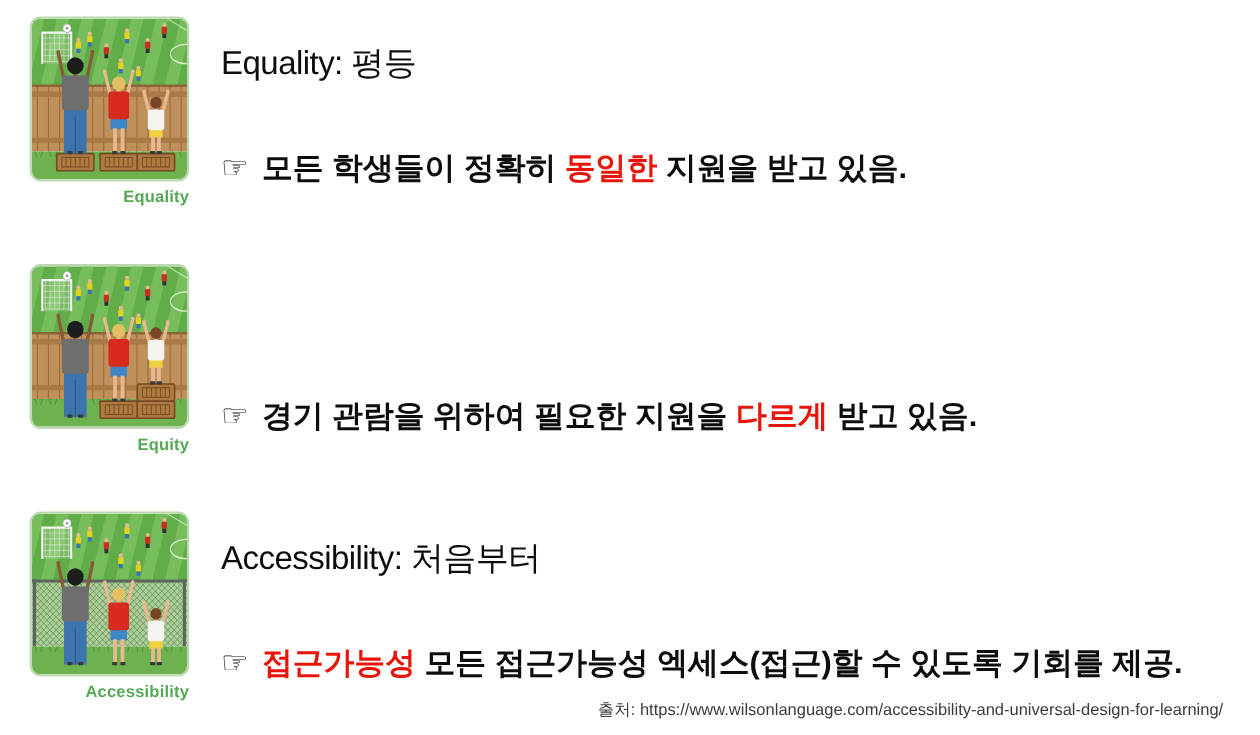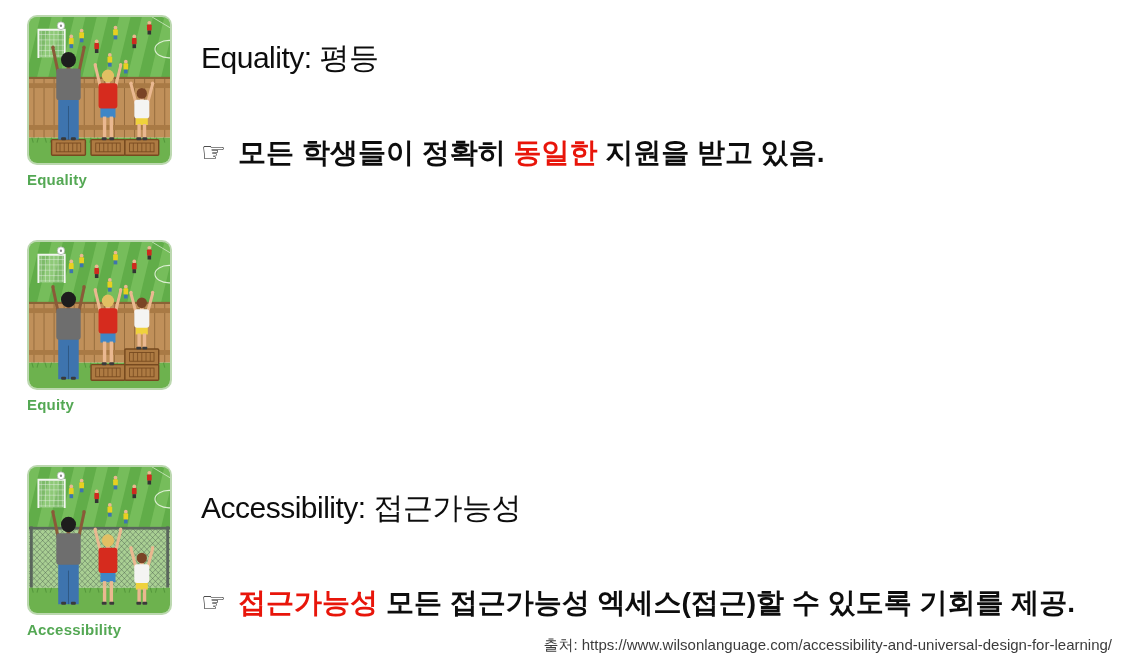--- a/index.html
+++ b/index.html
@@ -9,21 +9,21 @@
   }
   .slide{position:absolute;inset:0;}
   .row{position:absolute;left:0;width:1145px;height:210px;}
   .card{
     position:absolute;left:27px;top:0;width:141px;height:146px;
     border:2px solid #bcd8b0;border-radius:10px;overflow:hidden;background:#ffffff;
   }
   .scene{position:absolute;inset:0;}
   .scene svg{display:block;}
   .caption{
-    position:absolute;left:27px;top:156px;width:145px;text-align:left;
+    position:absolute;left:27px;top:156px;width:145px;text-align:right;
     font-size:15px;font-weight:bold;color:var(--green,#54a854);letter-spacing:0.2px;
   }
   .heading{
     position:absolute;left:201px;top:26px;margin:0;
     font-size:30px;line-height:34px;font-weight:normal;color:var(--ink,#0d0d0d);
     letter-spacing:-0.5px;white-space:pre;
   }
   .bodyline{
     position:absolute;left:201px;top:80px;
     font-size:28px;line-height:36px;font-weight:bold;color:var(--ink,#0d0d0d);
@@ -369,20 +369,21 @@
             <rect x="121.08" y="93.97" width="3.6" height="16.03" fill="#eab890"></rect>
             <rect x="114.2" y="107.5" width="5.2" height="3" rx="1" fill="#3a3a3a"></rect>
             <rect x="120.60000000000001" y="107.5" width="5.2" height="3" rx="1" fill="#3a3a3a"></rect>
             <rect x="118" y="65" width="4" height="5" fill="#eab890"></rect>
             <rect x="112" y="69" width="16" height="19.08" rx="3" fill="#f4f4f2"></rect>
             <circle cx="120" cy="62.5" r="5.5" fill="#7a4426"></circle>
           </svg>
         </div>
     </div>
     <div class="caption">Equity</div>
+    <div class="bodyline"><span class="pointer">☞</span><span class="segments"><span>경기 관람을 위하여 필요한 지원을 </span><span class="red">다르게</span><span> 받고 있음.</span></span></div>
   </section>
 
   <section class="row" style="top:465px">
     <div class="card">
       <div class="scene">
           <svg viewBox="0 0 150 150" width="100%" height="100%" preserveAspectRatio="none">
             <defs>
               <clipPath id="f-accessibility">
                 <rect x="0" y="0" width="150" height="63"></rect>
               </clipPath>
@@ -575,19 +576,19 @@
             <rect x="121.08" y="124.97" width="3.6" height="16.03" fill="#eab890"></rect>
             <rect x="114.2" y="138.5" width="5.2" height="3" rx="1" fill="#3a3a3a"></rect>
             <rect x="120.60000000000001" y="138.5" width="5.2" height="3" rx="1" fill="#3a3a3a"></rect>
             <rect x="118" y="96" width="4" height="5" fill="#eab890"></rect>
             <rect x="112" y="100" width="16" height="19.08" rx="3" fill="#f4f4f2"></rect>
             <circle cx="120" cy="93.5" r="5.5" fill="#7a4426"></circle>
           </svg>
         </div>
     </div>
     <div class="caption">Accessibility</div>
-    <h2 class="heading">Accessibility: 접근가능성</h2>
+    <h2 class="heading">Accessibility: 처음부터</h2>
     <div class="bodyline"><span class="pointer">☞</span><span class="segments"><span class="red">접근가능성</span><span> 모든 접근가능성 엑세스(접근)할 수 있도록 기회를 제공.</span></span></div>
   </section>
 
   <div class="source"><span>출처: </span><span>https://www.wilsonlanguage.com/accessibility-and-universal-design-for-learning/</span></div>
 
 </div>
 
 </body></html>

